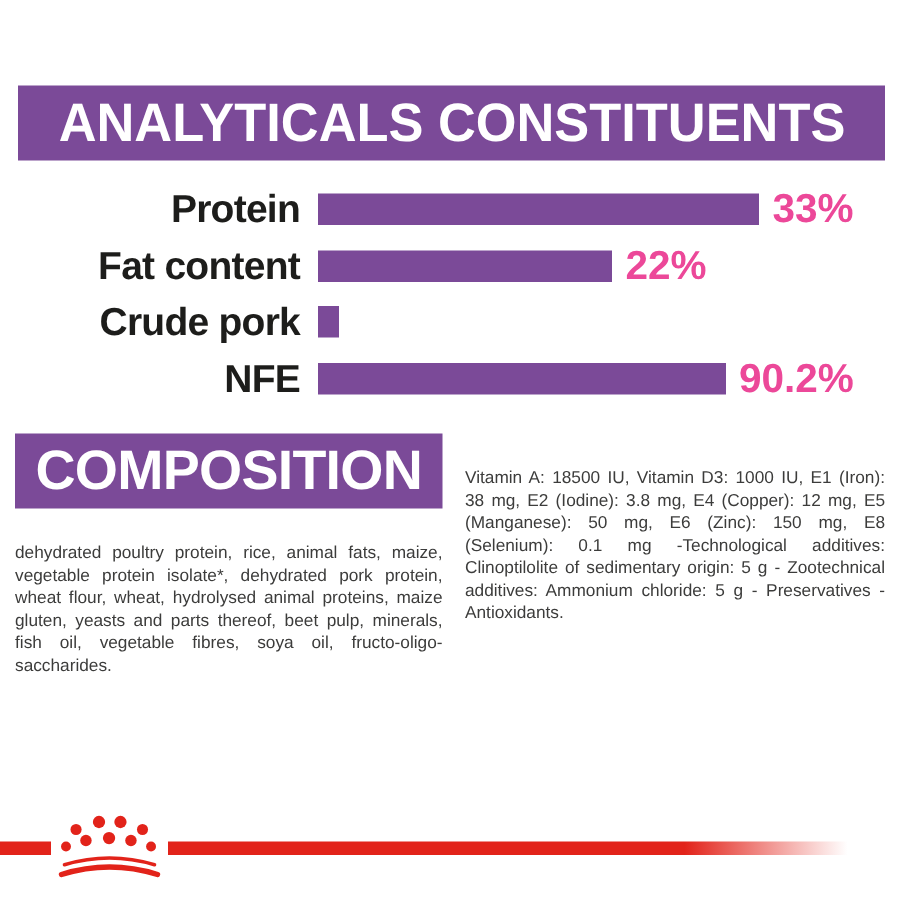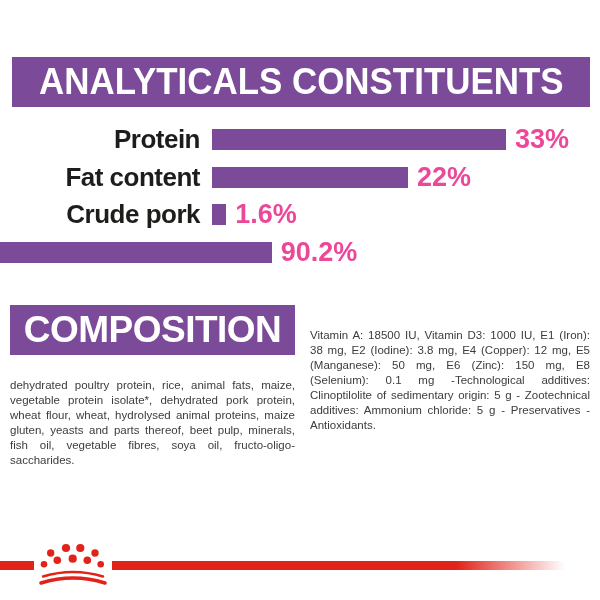--- a/index.html
+++ b/index.html
@@ -61,21 +61,21 @@
   }
   .cval {
     margin-left: 9px;
     font-weight: bold;
     font-size: 27px;
     color: #ec4899;
     white-space: nowrap;
   }
 
   
-  .section { position: absolute; top: 305px; }
+  .section { position: absolute; top: 289px; }
   .section.composition { left: 10px;  width: 285px; }
   .section.additives   { left: 310px; width: 280px; }
   .section-header {
     height: 50px;
     background: #7b4a98;
     display: flex; align-items: center; justify-content: center;
     color: #ffffff;
     white-space: nowrap;
   }
   .section-header .big {
@@ -131,23 +131,23 @@
         <div class="cval">33%</div>
       </div>
       <div class="crow">
         <div class="clabel">Fat content</div>
         <div class="cbar" style="width: 196px; background: rgb(123, 74, 152);"></div>
         <div class="cval">22%</div>
       </div>
       <div class="crow">
         <div class="clabel">Crude pork</div>
         <div class="cbar" style="width: 14.3px; background: rgb(123, 74, 152);"></div>
-        <div class="cval">1.6%</div>
       </div>
       <div class="crow">
+        <div class="clabel">NFE</div>
         <div class="cbar" style="width: 271.7px; background: rgb(123, 74, 152);"></div>
         <div class="cval">90.2%</div>
       </div>
     </div>
 
   <div class="section composition">
     <div class="section-header">
       <span class="big">COMPOSITION</span>
     </div>
     <p class="body-text">dehydrated poultry protein, rice, animal fats, maize, vegetable protein isolate*, dehydrated pork protein, wheat flour, wheat, hydrolysed animal proteins, maize gluten, yeasts and parts thereof, beet pulp, minerals, fish oil, vegetable fibres, soya oil, fructo-oligo-saccharides.</p>

